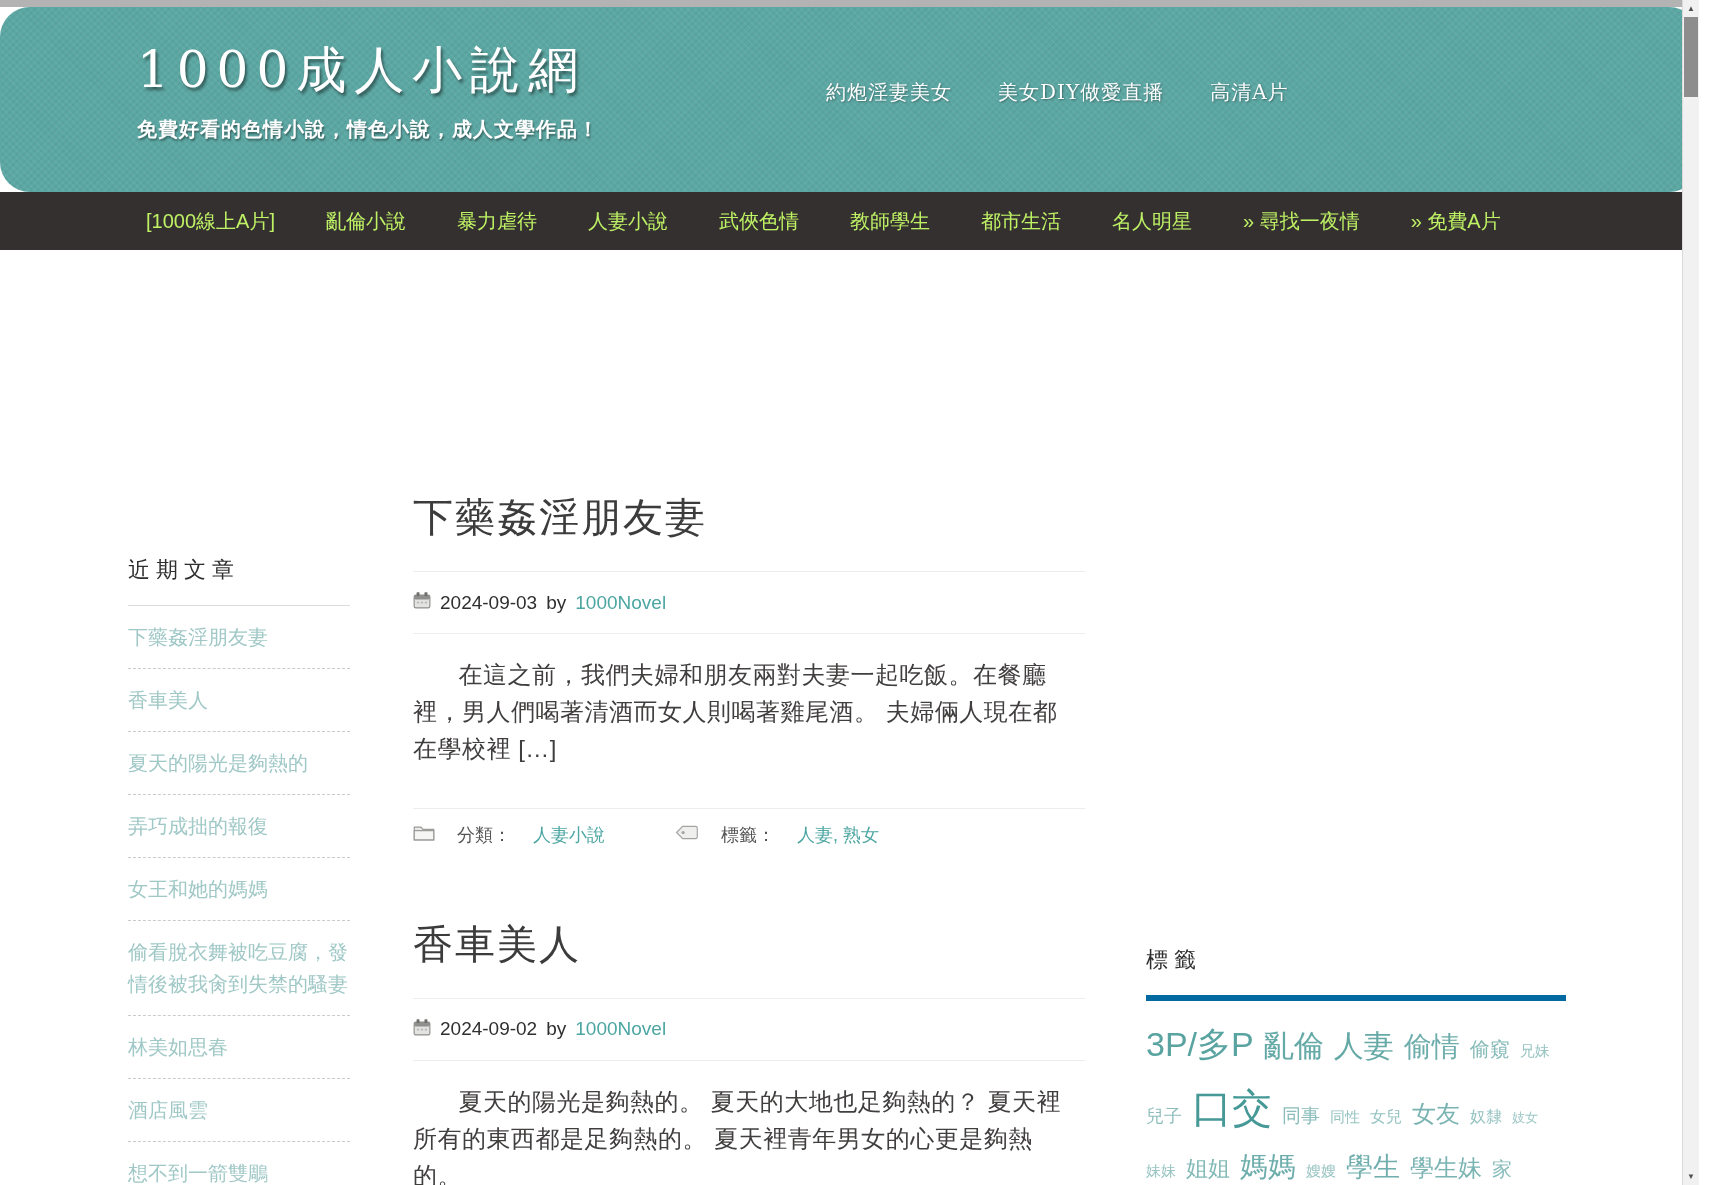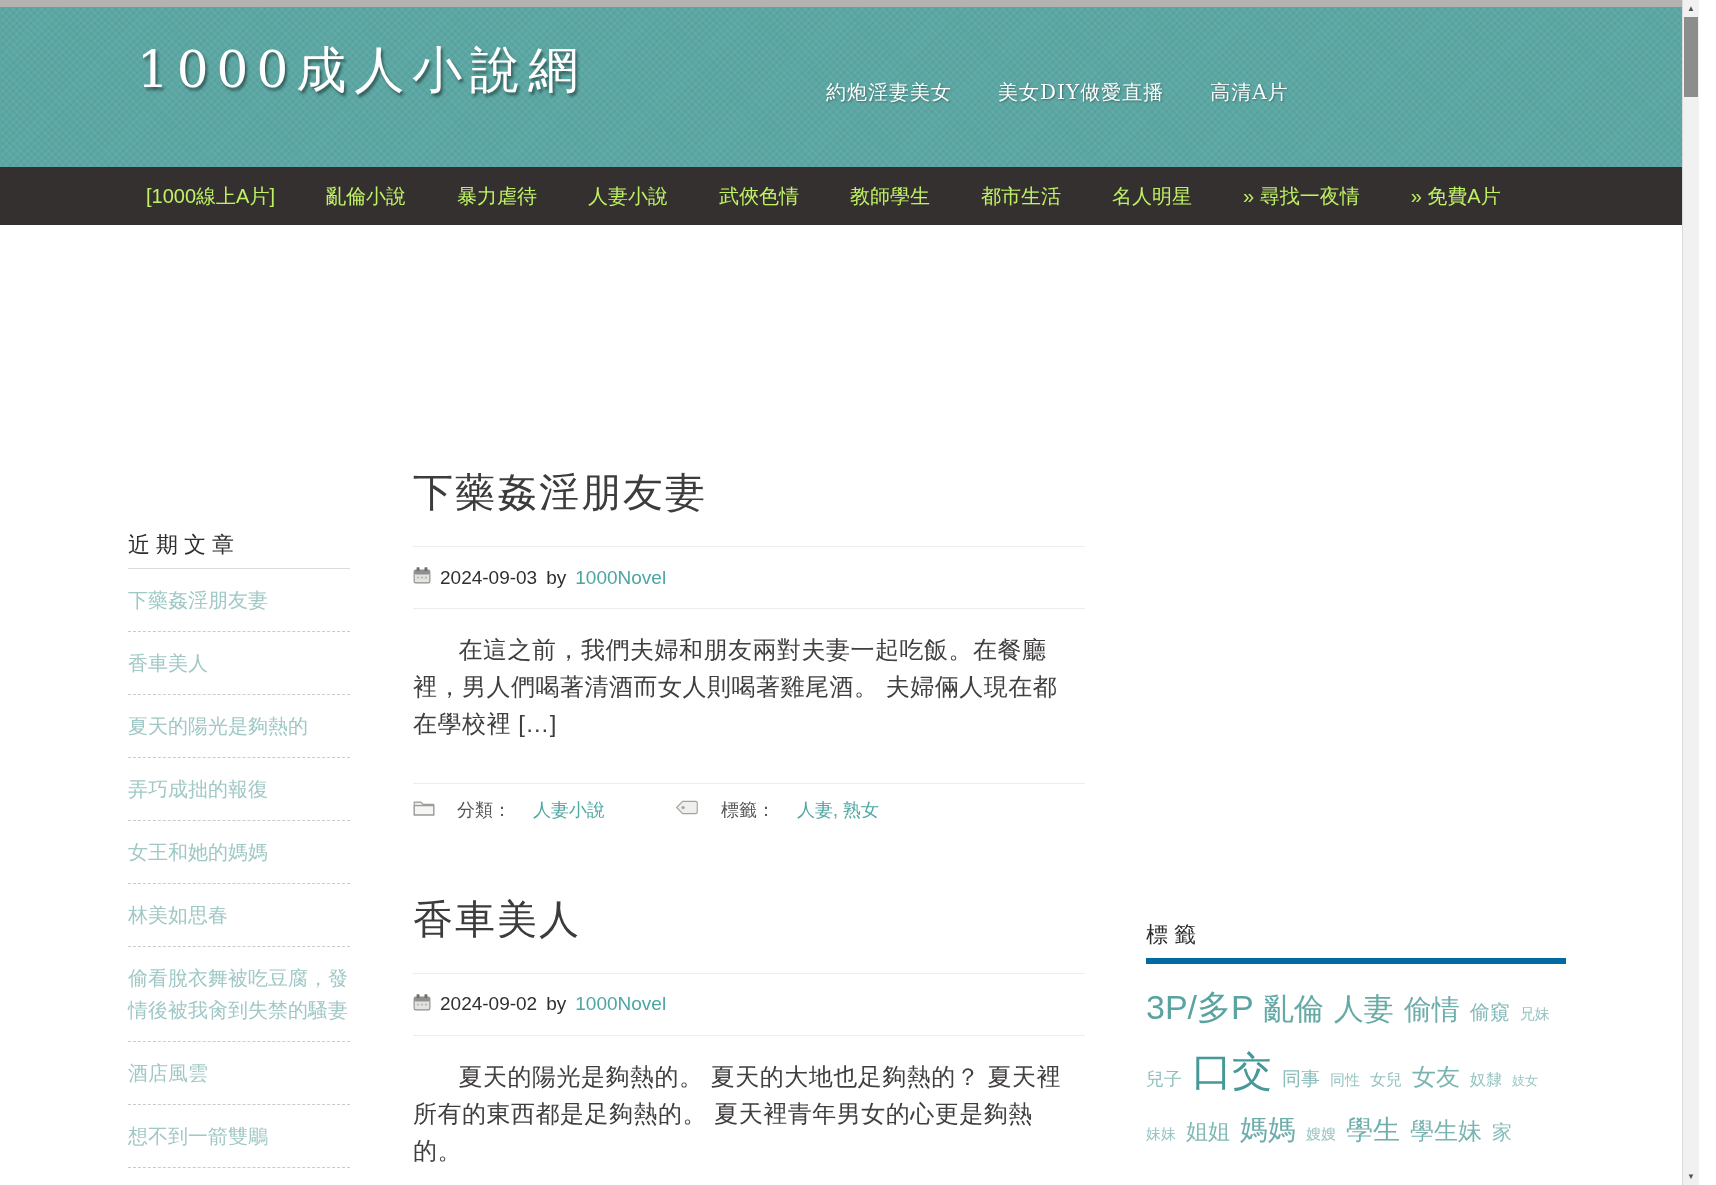--- a/index.html
+++ b/index.html
@@ -6,25 +6,26 @@
   body{
     width:1716px;height:1185px;overflow:hidden;
     font-family:"Liberation Sans","DejaVu Sans",sans-serif;
     background:#ffffff;color:#3e3e3e;
   }
   .viewport{position:relative;width:1699px;height:1185px;overflow:hidden;background:#fff;}
   .top-strip{height:7px;width:100%;background:#b3b3b3;}
 
   
   .site-header{
-    position:relative;height:160px;
+    position:relative;height:185px;
     background:var(--header-bg,#5ba7a3);
     background-image:
       repeating-linear-gradient(45deg, rgba(255,255,255,.045) 0 2px, rgba(255,255,255,0) 2px 5px),
       repeating-linear-gradient(-45deg, rgba(0,0,0,.035) 0 2px, rgba(0,0,0,0) 2px 5px);
+    border-radius: 30px;
   }
   .brand{position:absolute;left:137px;top:30px;}
   .site-title{
     margin:0;font-family:"DejaVu Serif","Liberation Serif",serif;
     font-size:50px;font-weight:normal;color:#fff;letter-spacing:8px;
     text-shadow:2px 3px 3px rgba(0,0,0,.45);cursor:pointer;
   }
   .site-tagline{
     margin:12px 0 0 0;font-size:20px;color:#fff;letter-spacing:1px;
     text-shadow:1px 2px 2px rgba(0,0,0,.4);font-weight:bold;
@@ -45,21 +46,21 @@
 
   
   .content{display:flex;align-items:flex-start;padding-left:128px;box-sizing:border-box;}
   .sidebar-left{width:222px;flex:0 0 222px;padding-top:305px;}
   .main-col{width:672px;flex:0 0 672px;margin-left:63px;padding-top:240px;}
   .sidebar-right{width:420px;flex:0 0 420px;margin-left:61px;padding-top:695px;}
 
   .widget-title{
     margin:0;font-family:"DejaVu Serif","Liberation Serif",serif;
     font-size:22px;font-weight:normal;color:#2e2e2e;letter-spacing:6px;
-    padding-bottom:8px;border-bottom:1px solid #dcdcdc;
+    padding-bottom:20px;border-bottom:1px solid #dcdcdc;
   }
   .sidebar-right .widget-title{border-bottom:6px solid #0369a1;}
 
   .recent-list{list-style:none;margin:0;padding:0;}
   .recent-list li{border-bottom:1px dashed #cbcbcb;padding:15px 0;line-height:1.6;}
   .recent-list a{color:var(--sidebar-link,#9fc8c6);text-decoration:none;font-size:20px;cursor:pointer;}
 
   
   .entry-title{
     margin:0;font-size:40px;font-weight:normal;color:#3c3c3c;letter-spacing:2px;
@@ -107,20 +108,21 @@
 </style>
 </head>
 <body>
 
 <div class="viewport">
   <div class="top-strip"></div>
 
   <header class="site-header">
     <div class="brand">
       <h1 class="site-title">1000成人小說網</h1>
+      <p class="site-tagline">免費好看的色情小說，情色小說，成人文學作品！</p>
     </div>
     <nav class="header-links">
 
     <a href="#">約炮淫妻美女</a>
         <a href="#">美女DIY做愛直播</a>
         <a href="#">高清A片</a>
       </nav>
   </header>
 
   <nav class="main-nav">
@@ -141,22 +143,22 @@
 
     <aside class="sidebar-left">
       <h2 class="widget-title">近期文章</h2>
       <ul class="recent-list">
 
       <li><a href="#">下藥姦淫朋友妻</a></li>
           <li><a href="#">香車美人</a></li>
           <li><a href="#">夏天的陽光是夠熱的</a></li>
           <li><a href="#">弄巧成拙的報復</a></li>
           <li><a href="#">女王和她的媽媽</a></li>
+          <li><a href="#">偷看脫衣舞被吃豆腐，發情後被我肏到失禁的騷妻</a></li>
           <li><a href="#">林美如思春</a></li>
-          <li><a href="#">偷看脫衣舞被吃豆腐，發情後被我肏到失禁的騷妻</a></li>
           <li><a href="#">酒店風雲</a></li>
           <li><a href="#">想不到一箭雙鵰</a></li>
         </ul>
     </aside>
 
     <main class="main-col">
 
       <article>
         <h1 class="entry-title">下藥姦淫朋友妻</h1>
         <div class="entry-meta">

